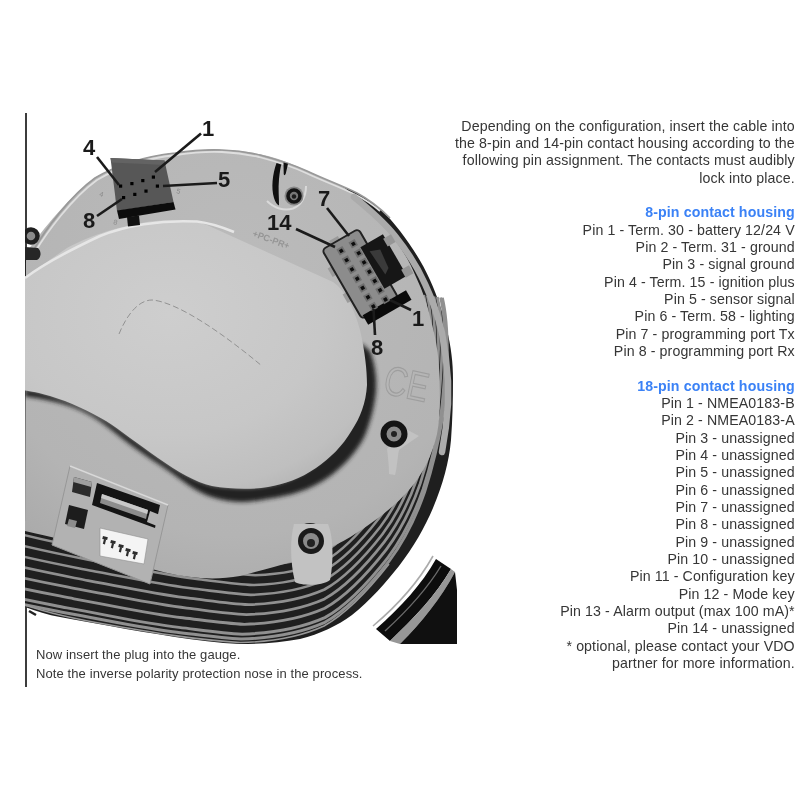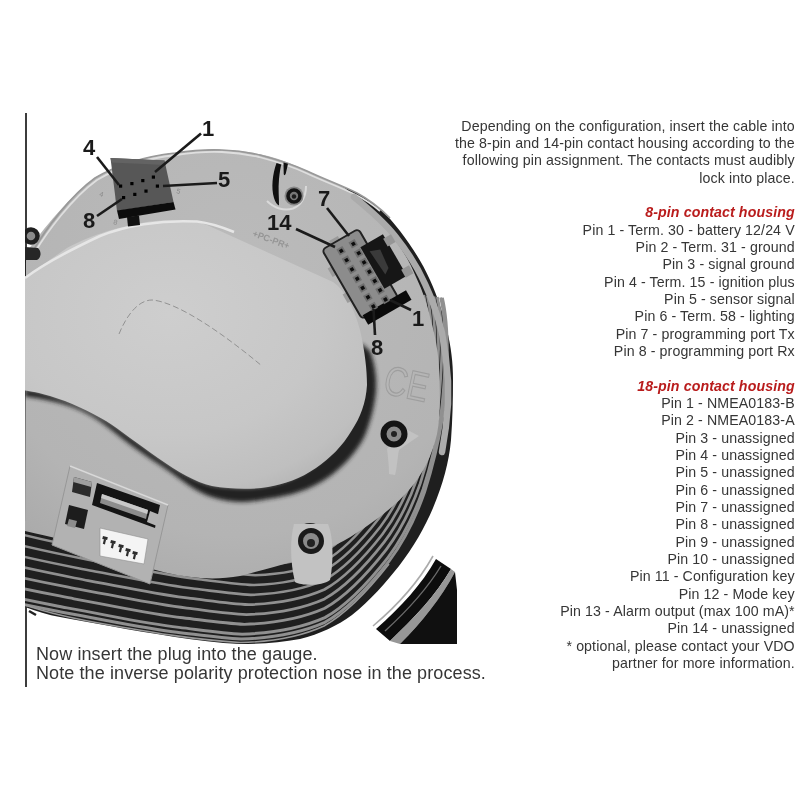--- a/index.html
+++ b/index.html
@@ -1,20 +1,20 @@
 <!DOCTYPE html>
 <html><head>
 <meta charset="utf-8">
 <style>
   html,body{margin:0;padding:0;background:#fff;width:800px;height:800px;overflow:hidden;}
   body{font-family:"Liberation Sans",sans-serif;color:#333;position:relative;}
   .abs{position:absolute;}
   #rcol{left:455px;top:117.5px;font-size:14.2px;line-height:17.35px;color:#363636;letter-spacing:0.1px;text-align:right;}
-  #rcol b{font-weight:bold;color:#b91c1c;font-style:italic;}
-  #btxt{left:36px;top:645px;font-size:18px;line-height:19.3px;color:#363636;letter-spacing:0.1px;}
+  #rcol b{font-weight:bold;color:#3b82f6;}
+  #btxt{left:36px;top:645px;font-size:13px;line-height:19.3px;color:#363636;letter-spacing:0.1px;}
 </style>
 </head>
 <body>
 
 <div class="abs" style="left:25px;top:113px;width:1.5px;height:574px;background:#3c3c3c;"></div>
 
 <svg class="abs" style="left:0;top:0;" width="800" height="800" viewBox="0 0 800 800">
   <defs>
     <filter id="soft" x="-20%" y="-20%" width="140%" height="140%">
         <feGaussianBlur stdDeviation="2.2"></feGaussianBlur>

